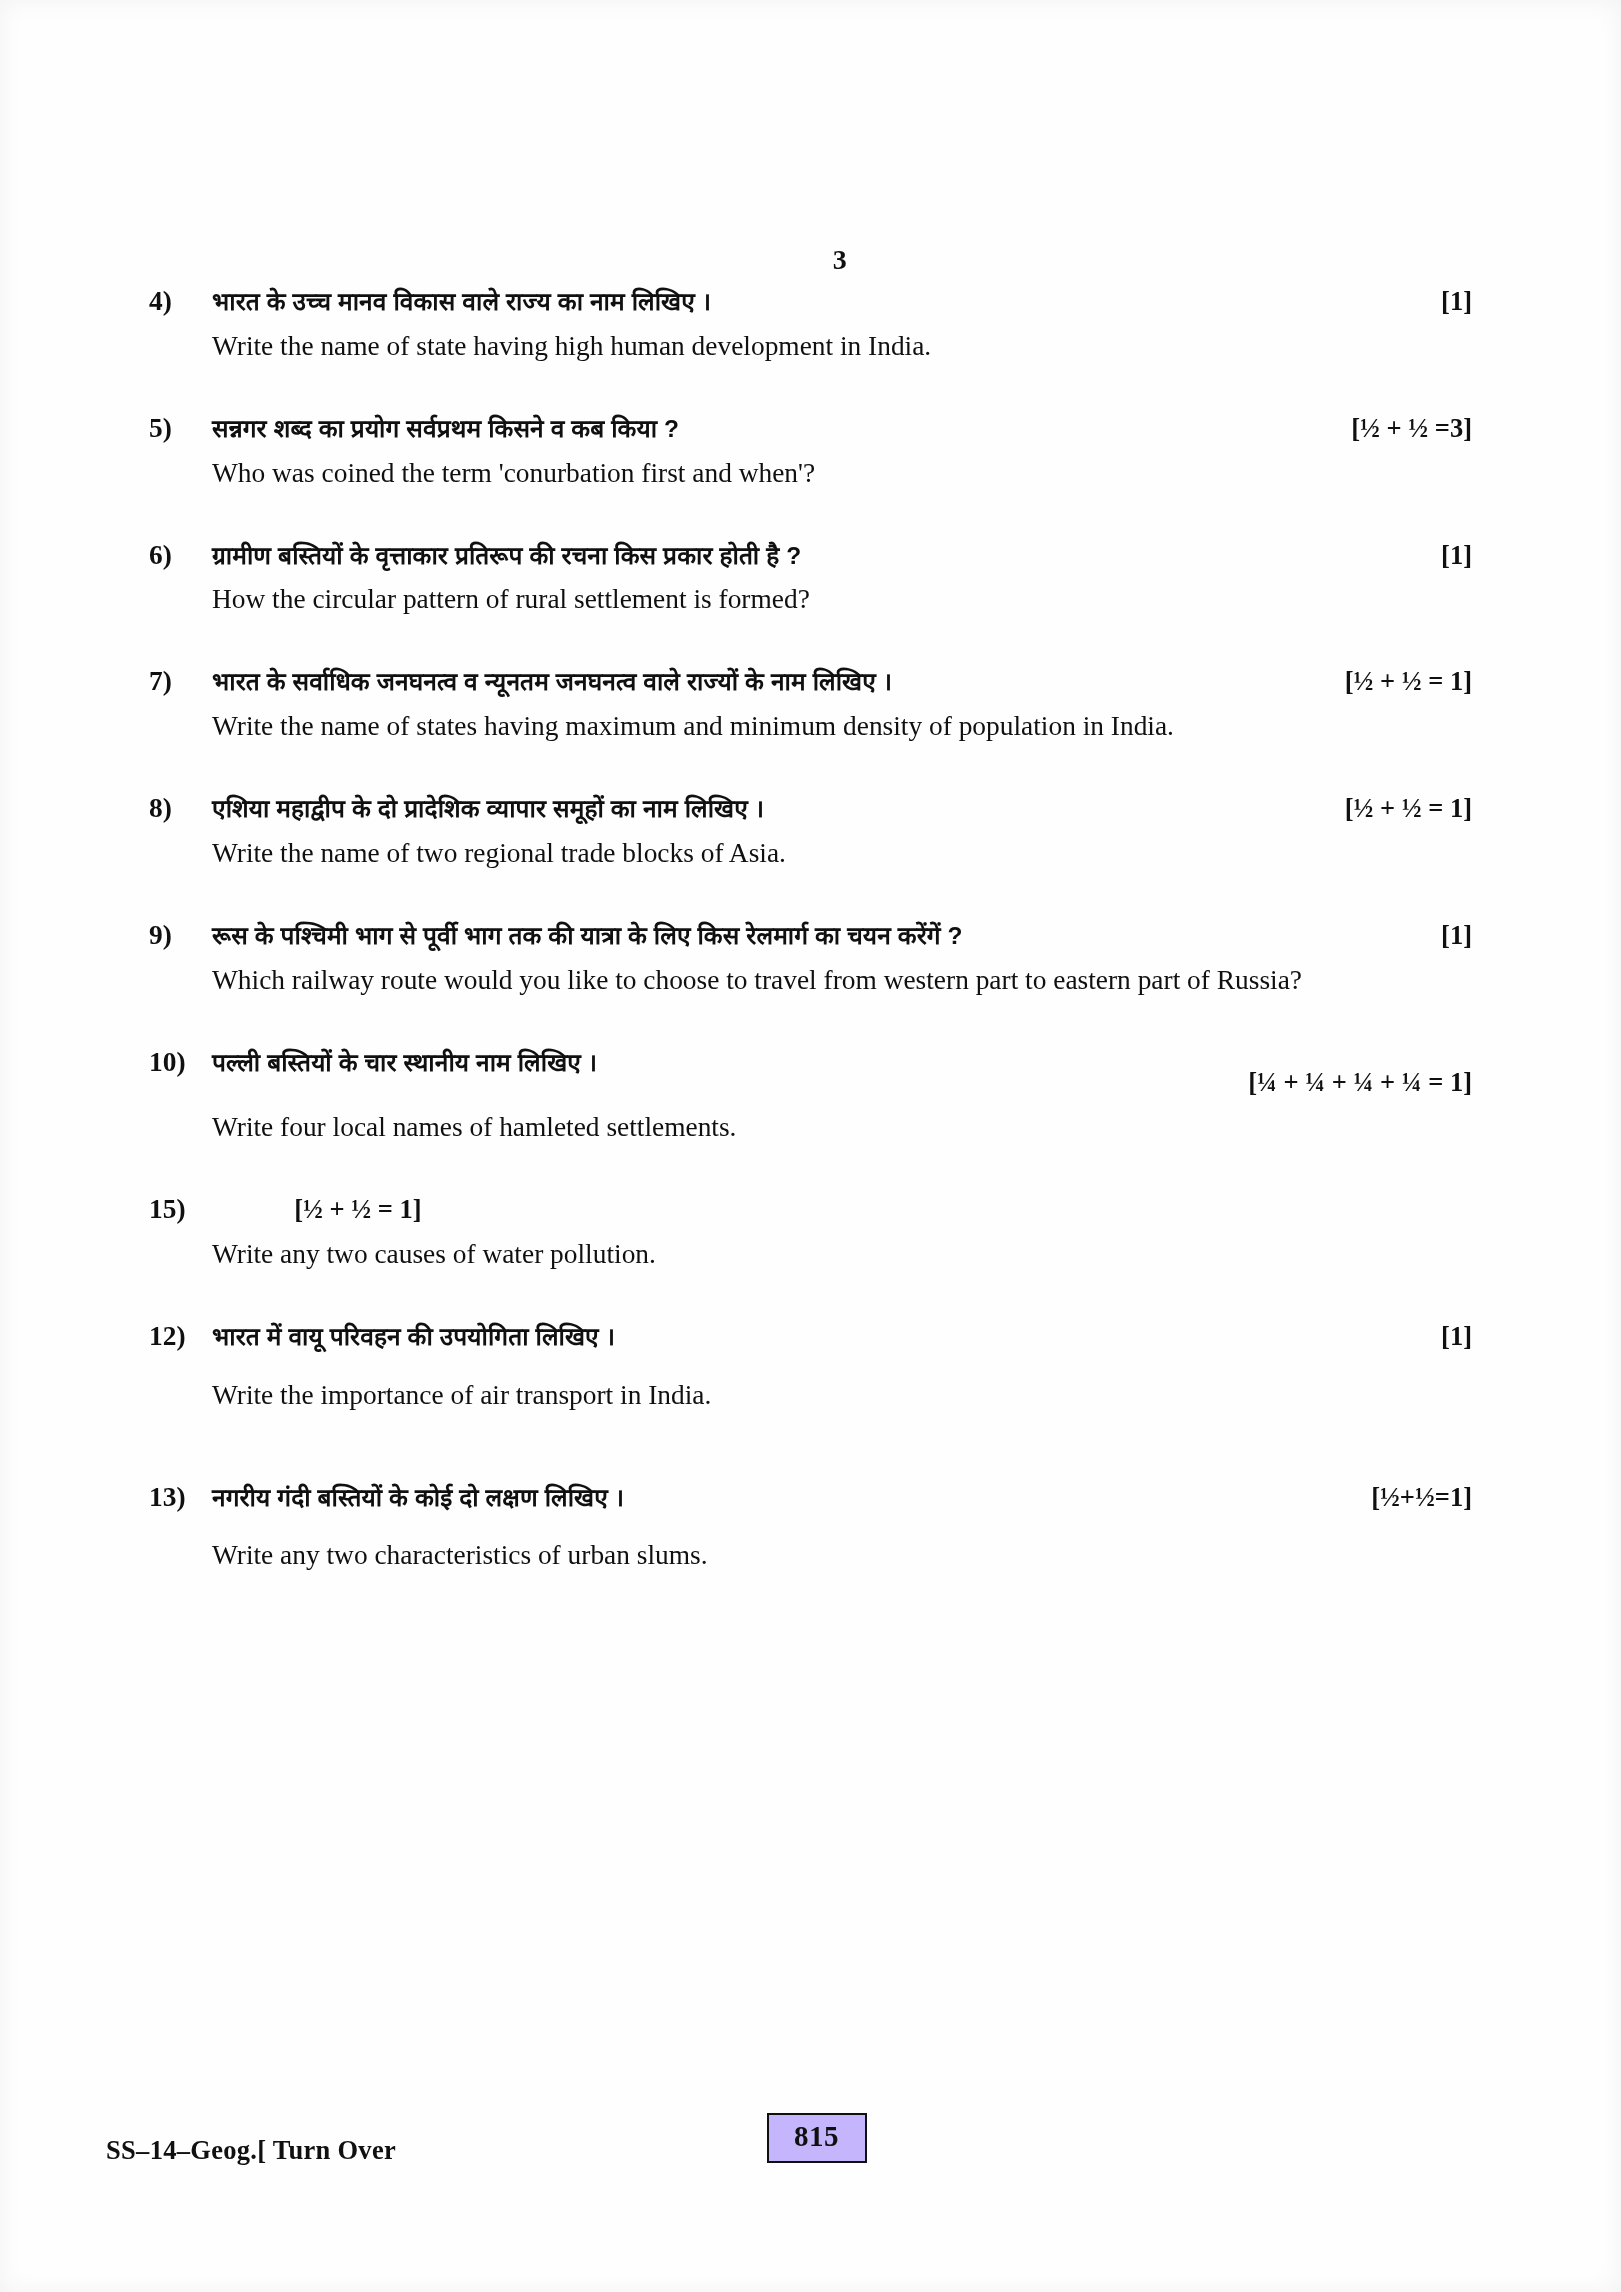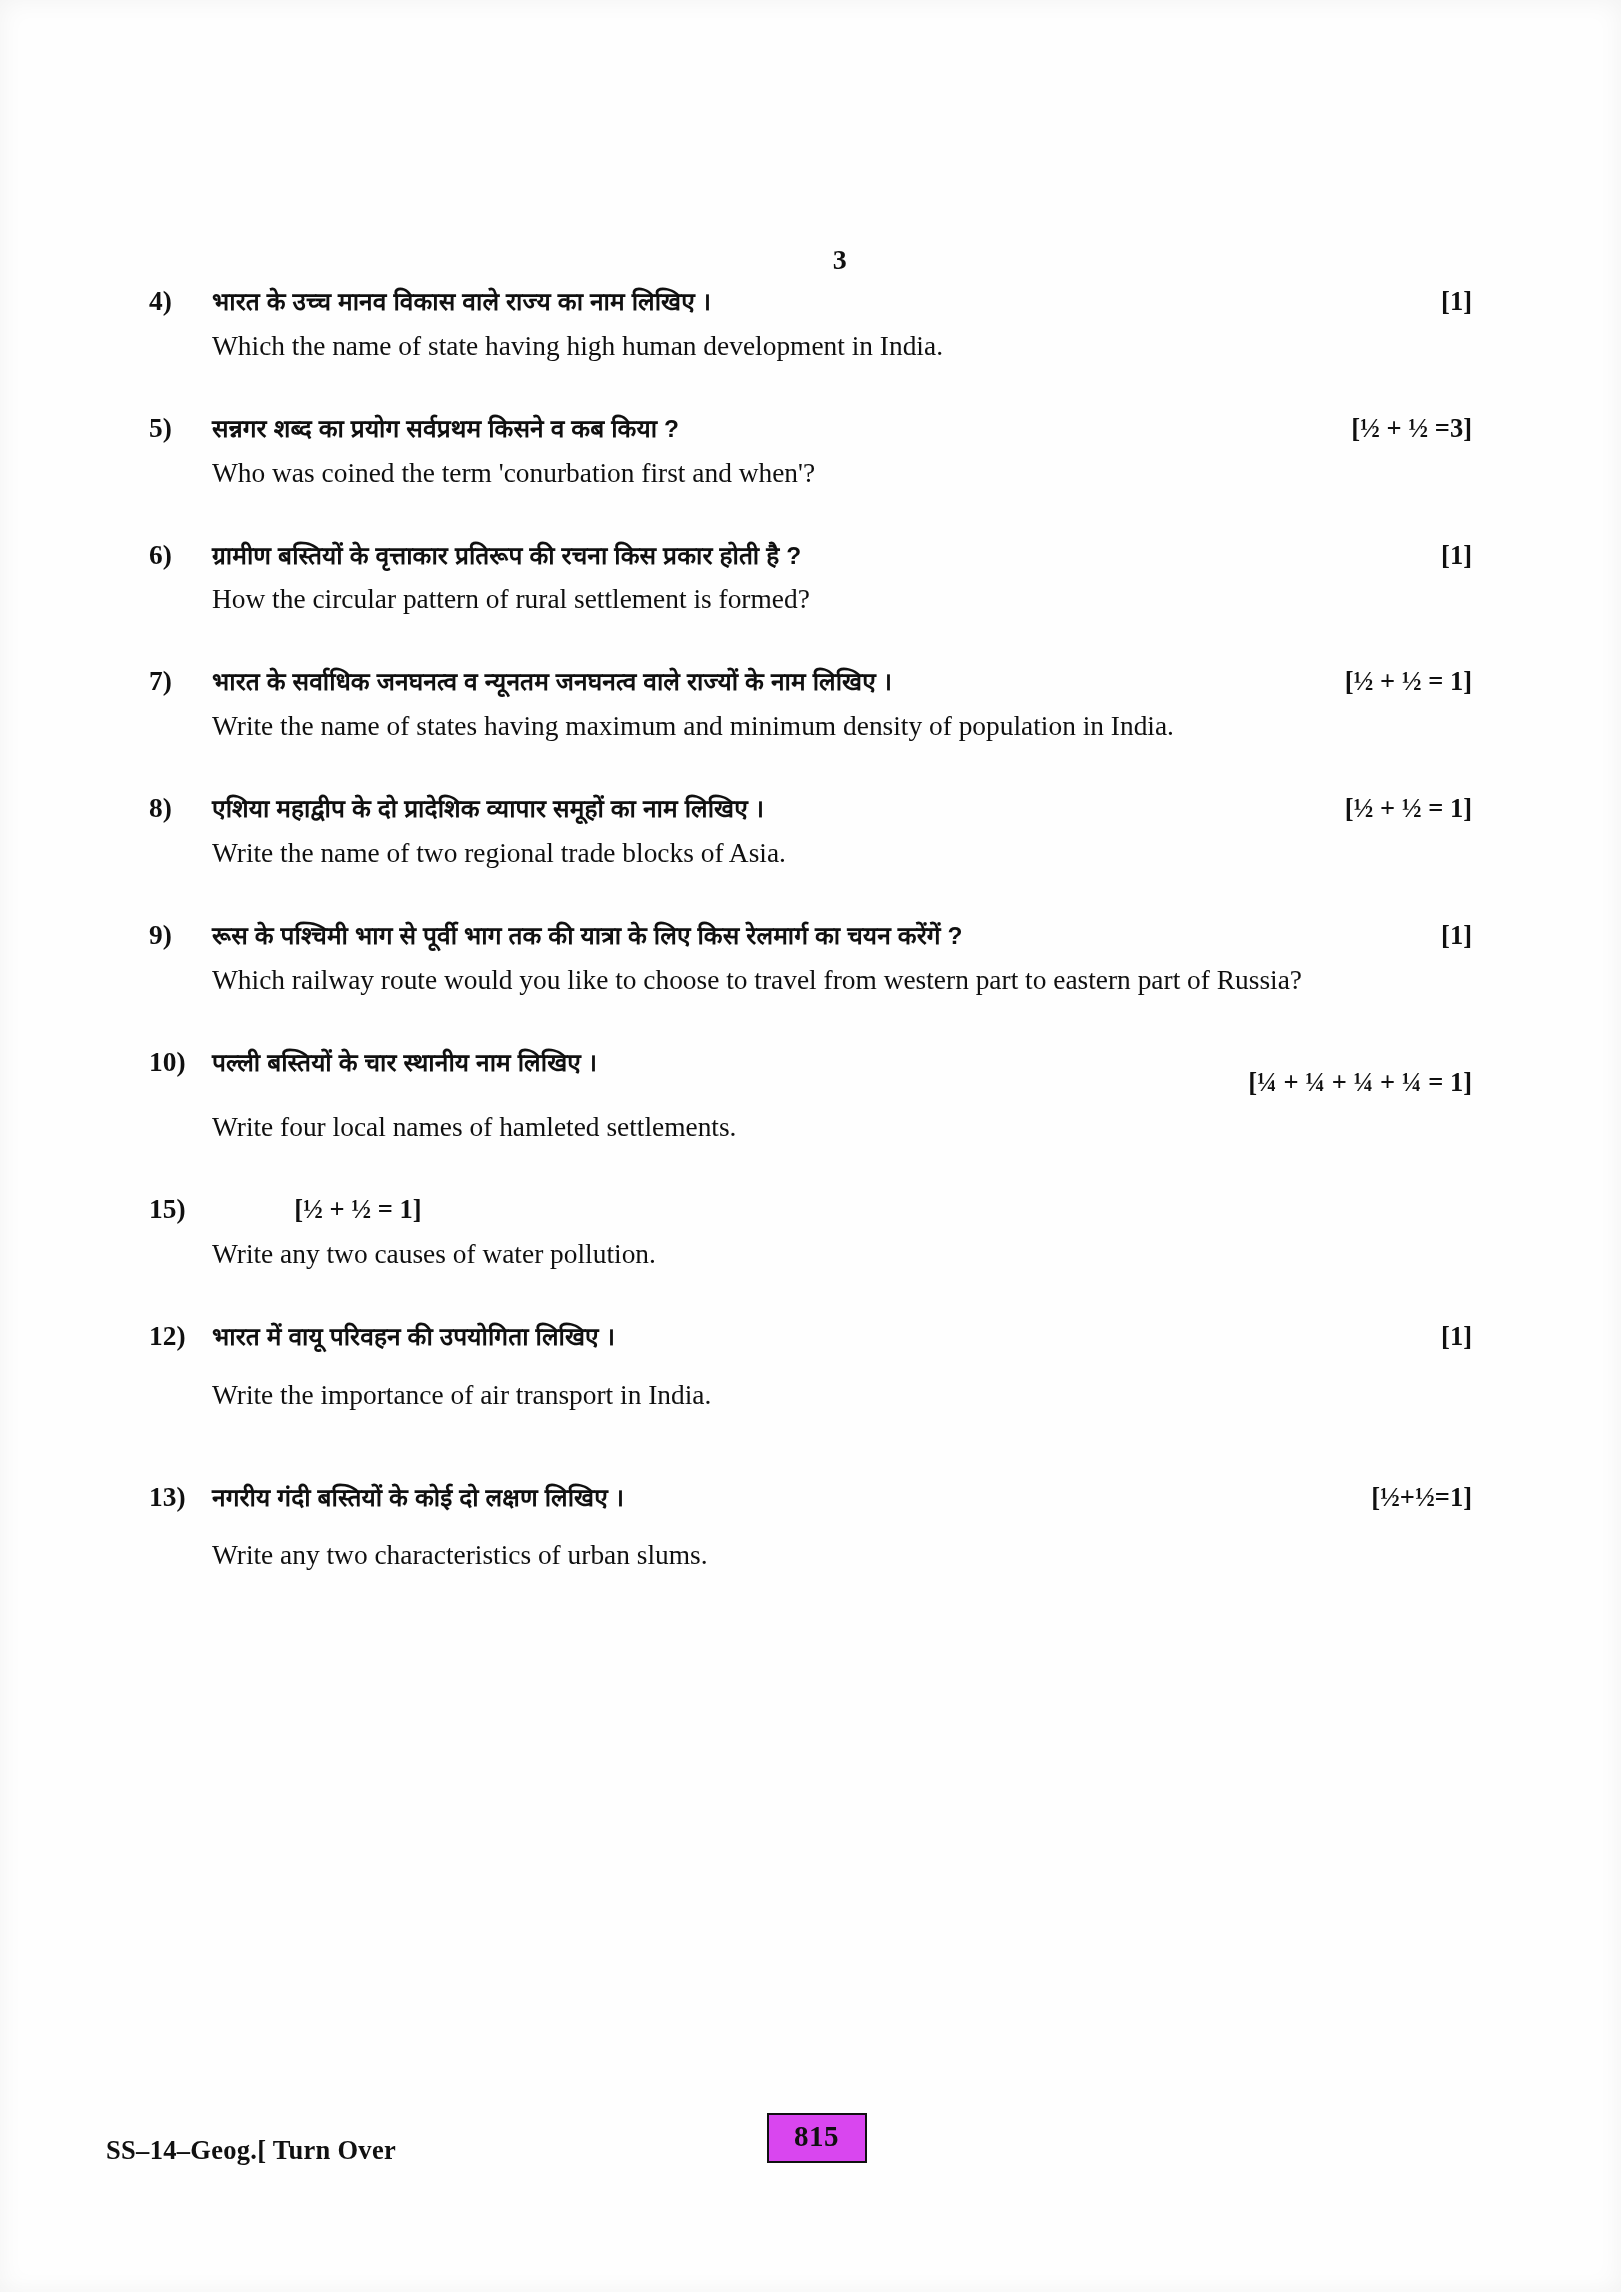--- a/index.html
+++ b/index.html
@@ -134,21 +134,21 @@
     transform: translateX(-50%);
     top: -21.6px;
   }
   .code-box {
     border: 2.9px solid #101010;
     padding: 3.9px 25.5px 6.9px 25.5px;
     font-weight: bold;
     font-size: 29px;
     line-height: 35px;
     letter-spacing: 0.5px;
-    background: #d946ef;
+    background: #c4b5fd;
   }
   .footer-right {
     font-weight: bold;
     font-size: 26.5px;
     letter-spacing: 0.3px;
     white-space: nowrap;
   }
 </style>
 </head>
 <body>
@@ -163,21 +163,21 @@
       <div class="q-row">
         <div class="q-num">4)</div>
         <div class="q-body">
           <span class="q-hindi">भारत के उच्च मानव विकास वाले राज्य का नाम लिखिए ।</span>
         </div>
         <div class="q-marks mw-1">[1]</div>
       </div>
       <div class="q-row">
         <div class="q-num"></div>
         <div class="q-body">
-          <div class="q-english nojust">Which the name of state having high human development in India.</div>
+          <div class="q-english nojust">Write the name of state having high human development in India.</div>
         </div>
       </div>
     </div>
 
     <div class="q">
       <div class="q-row">
         <div class="q-num">5)</div>
         <div class="q-body">
           <span class="q-hindi">सन्नगर शब्द का प्रयोग सर्वप्रथम किसने व कब किया ?</span>
         </div>

